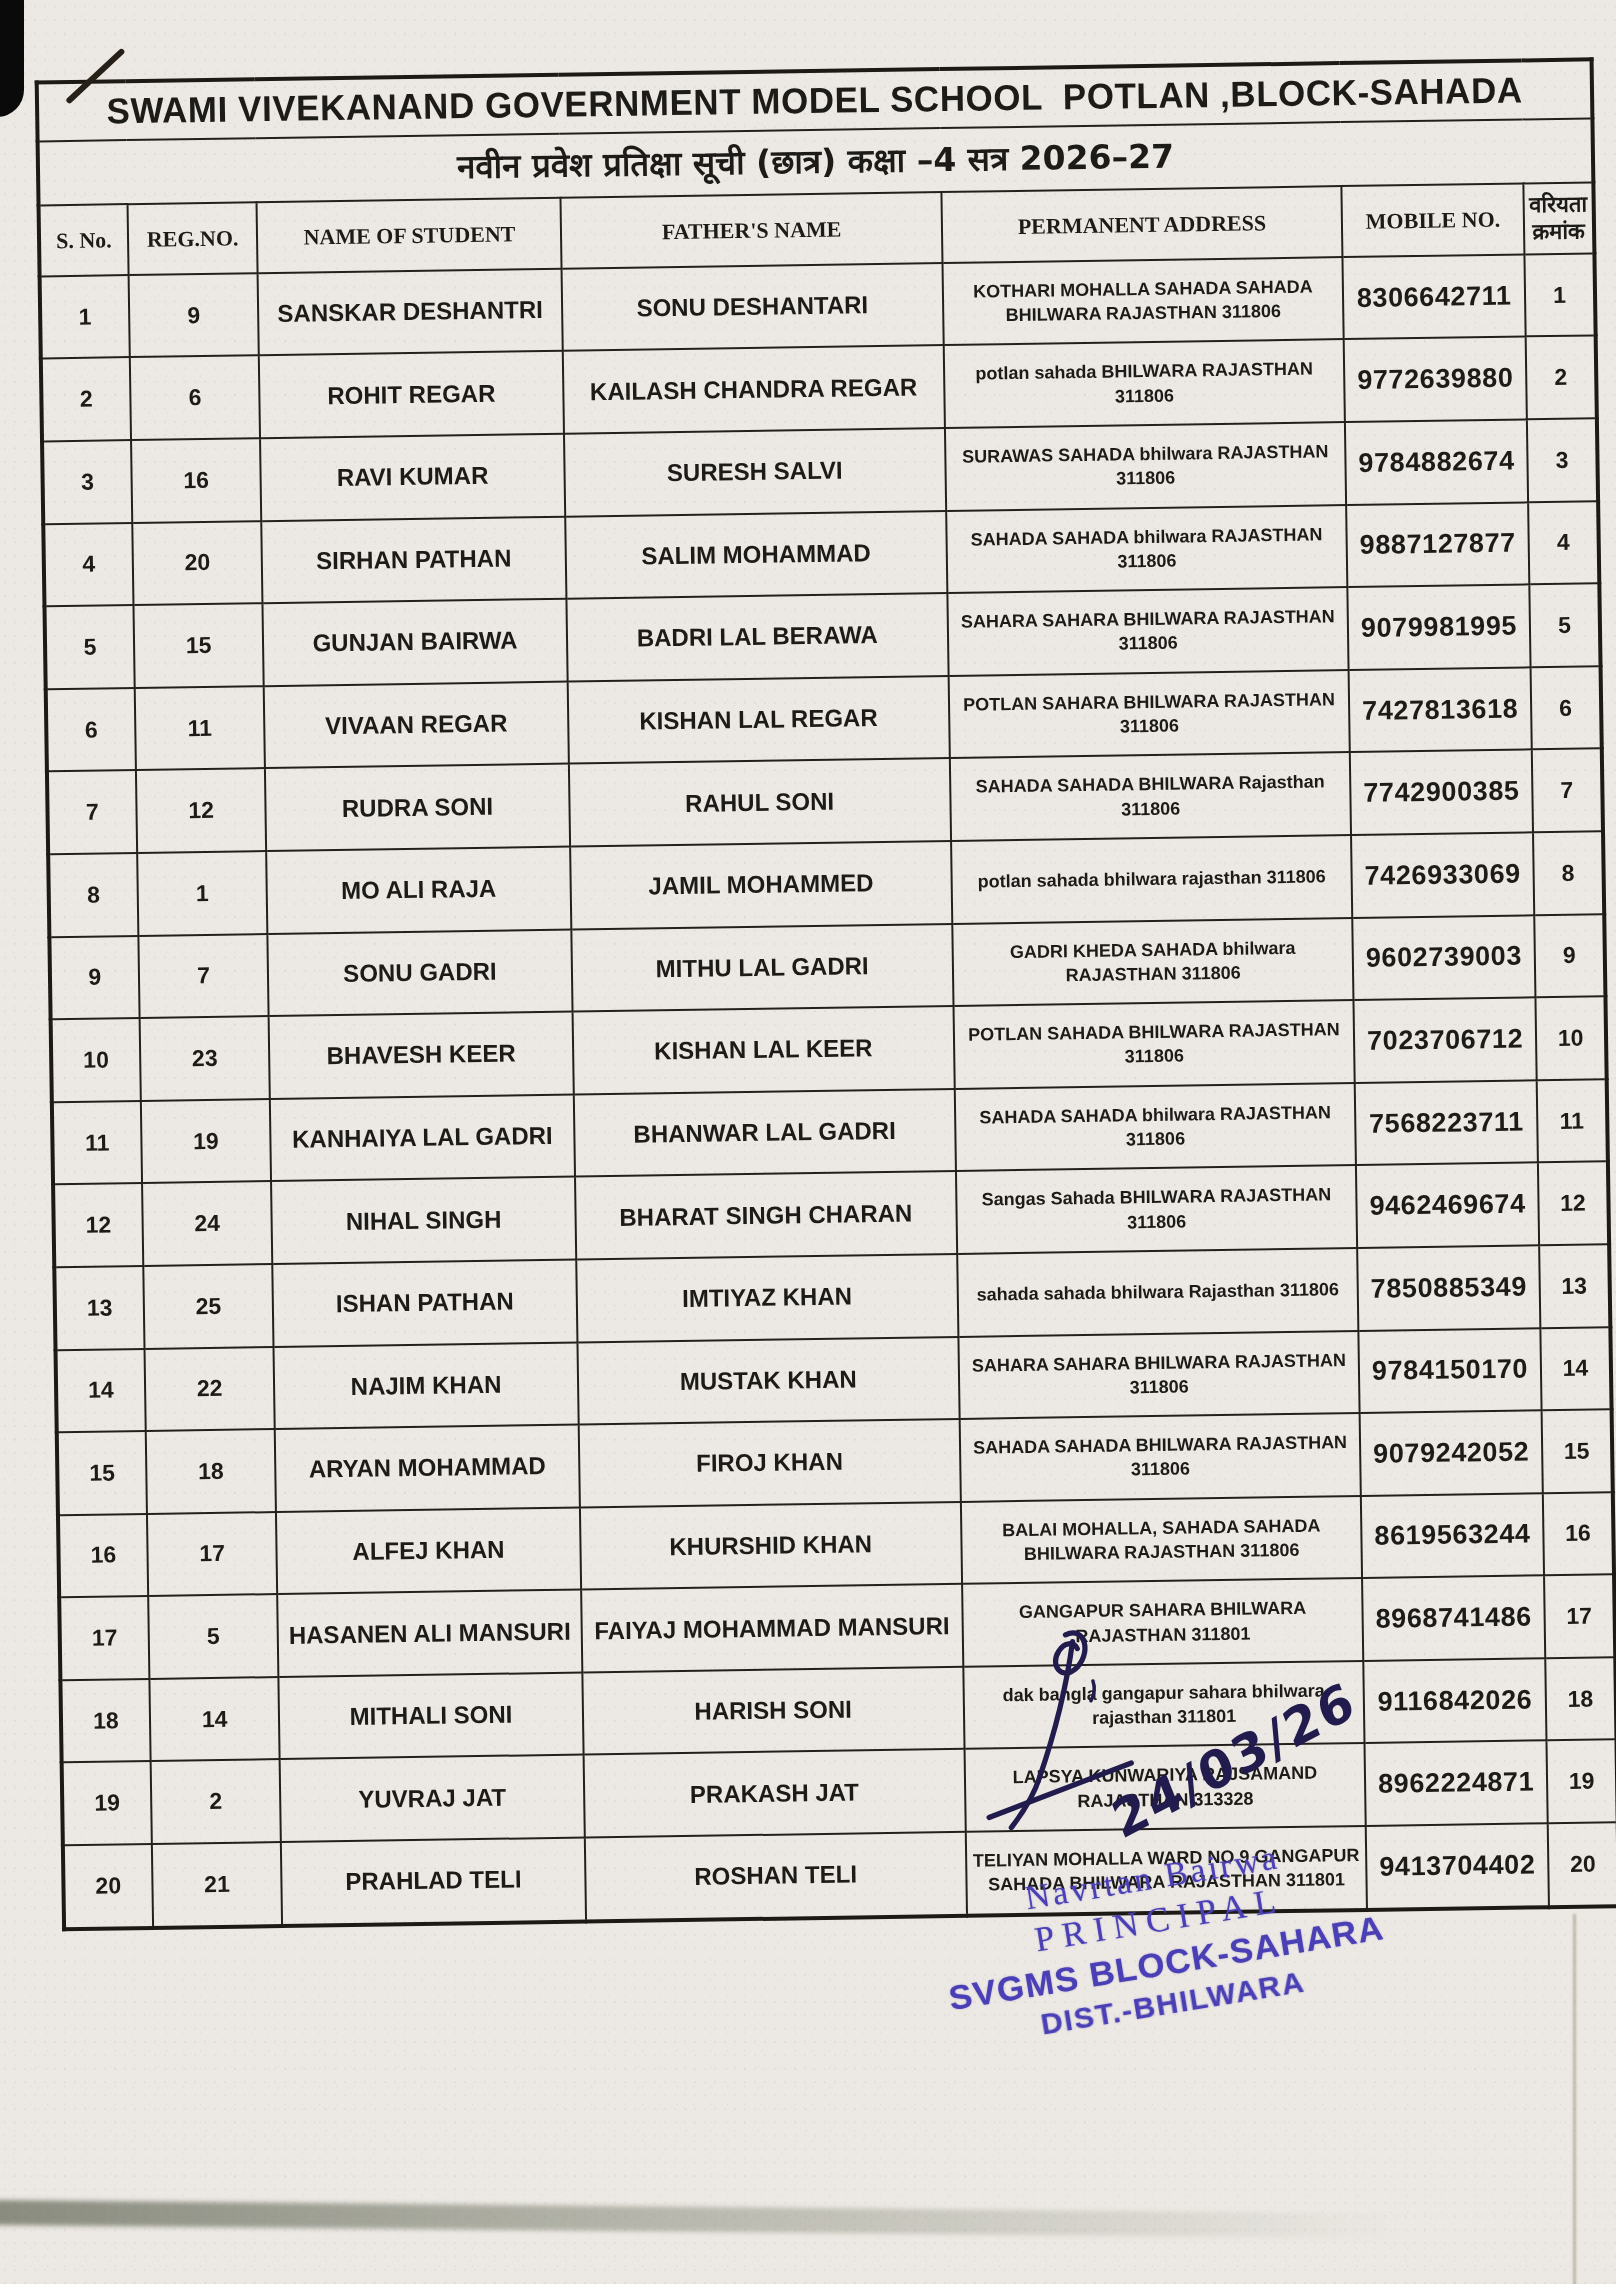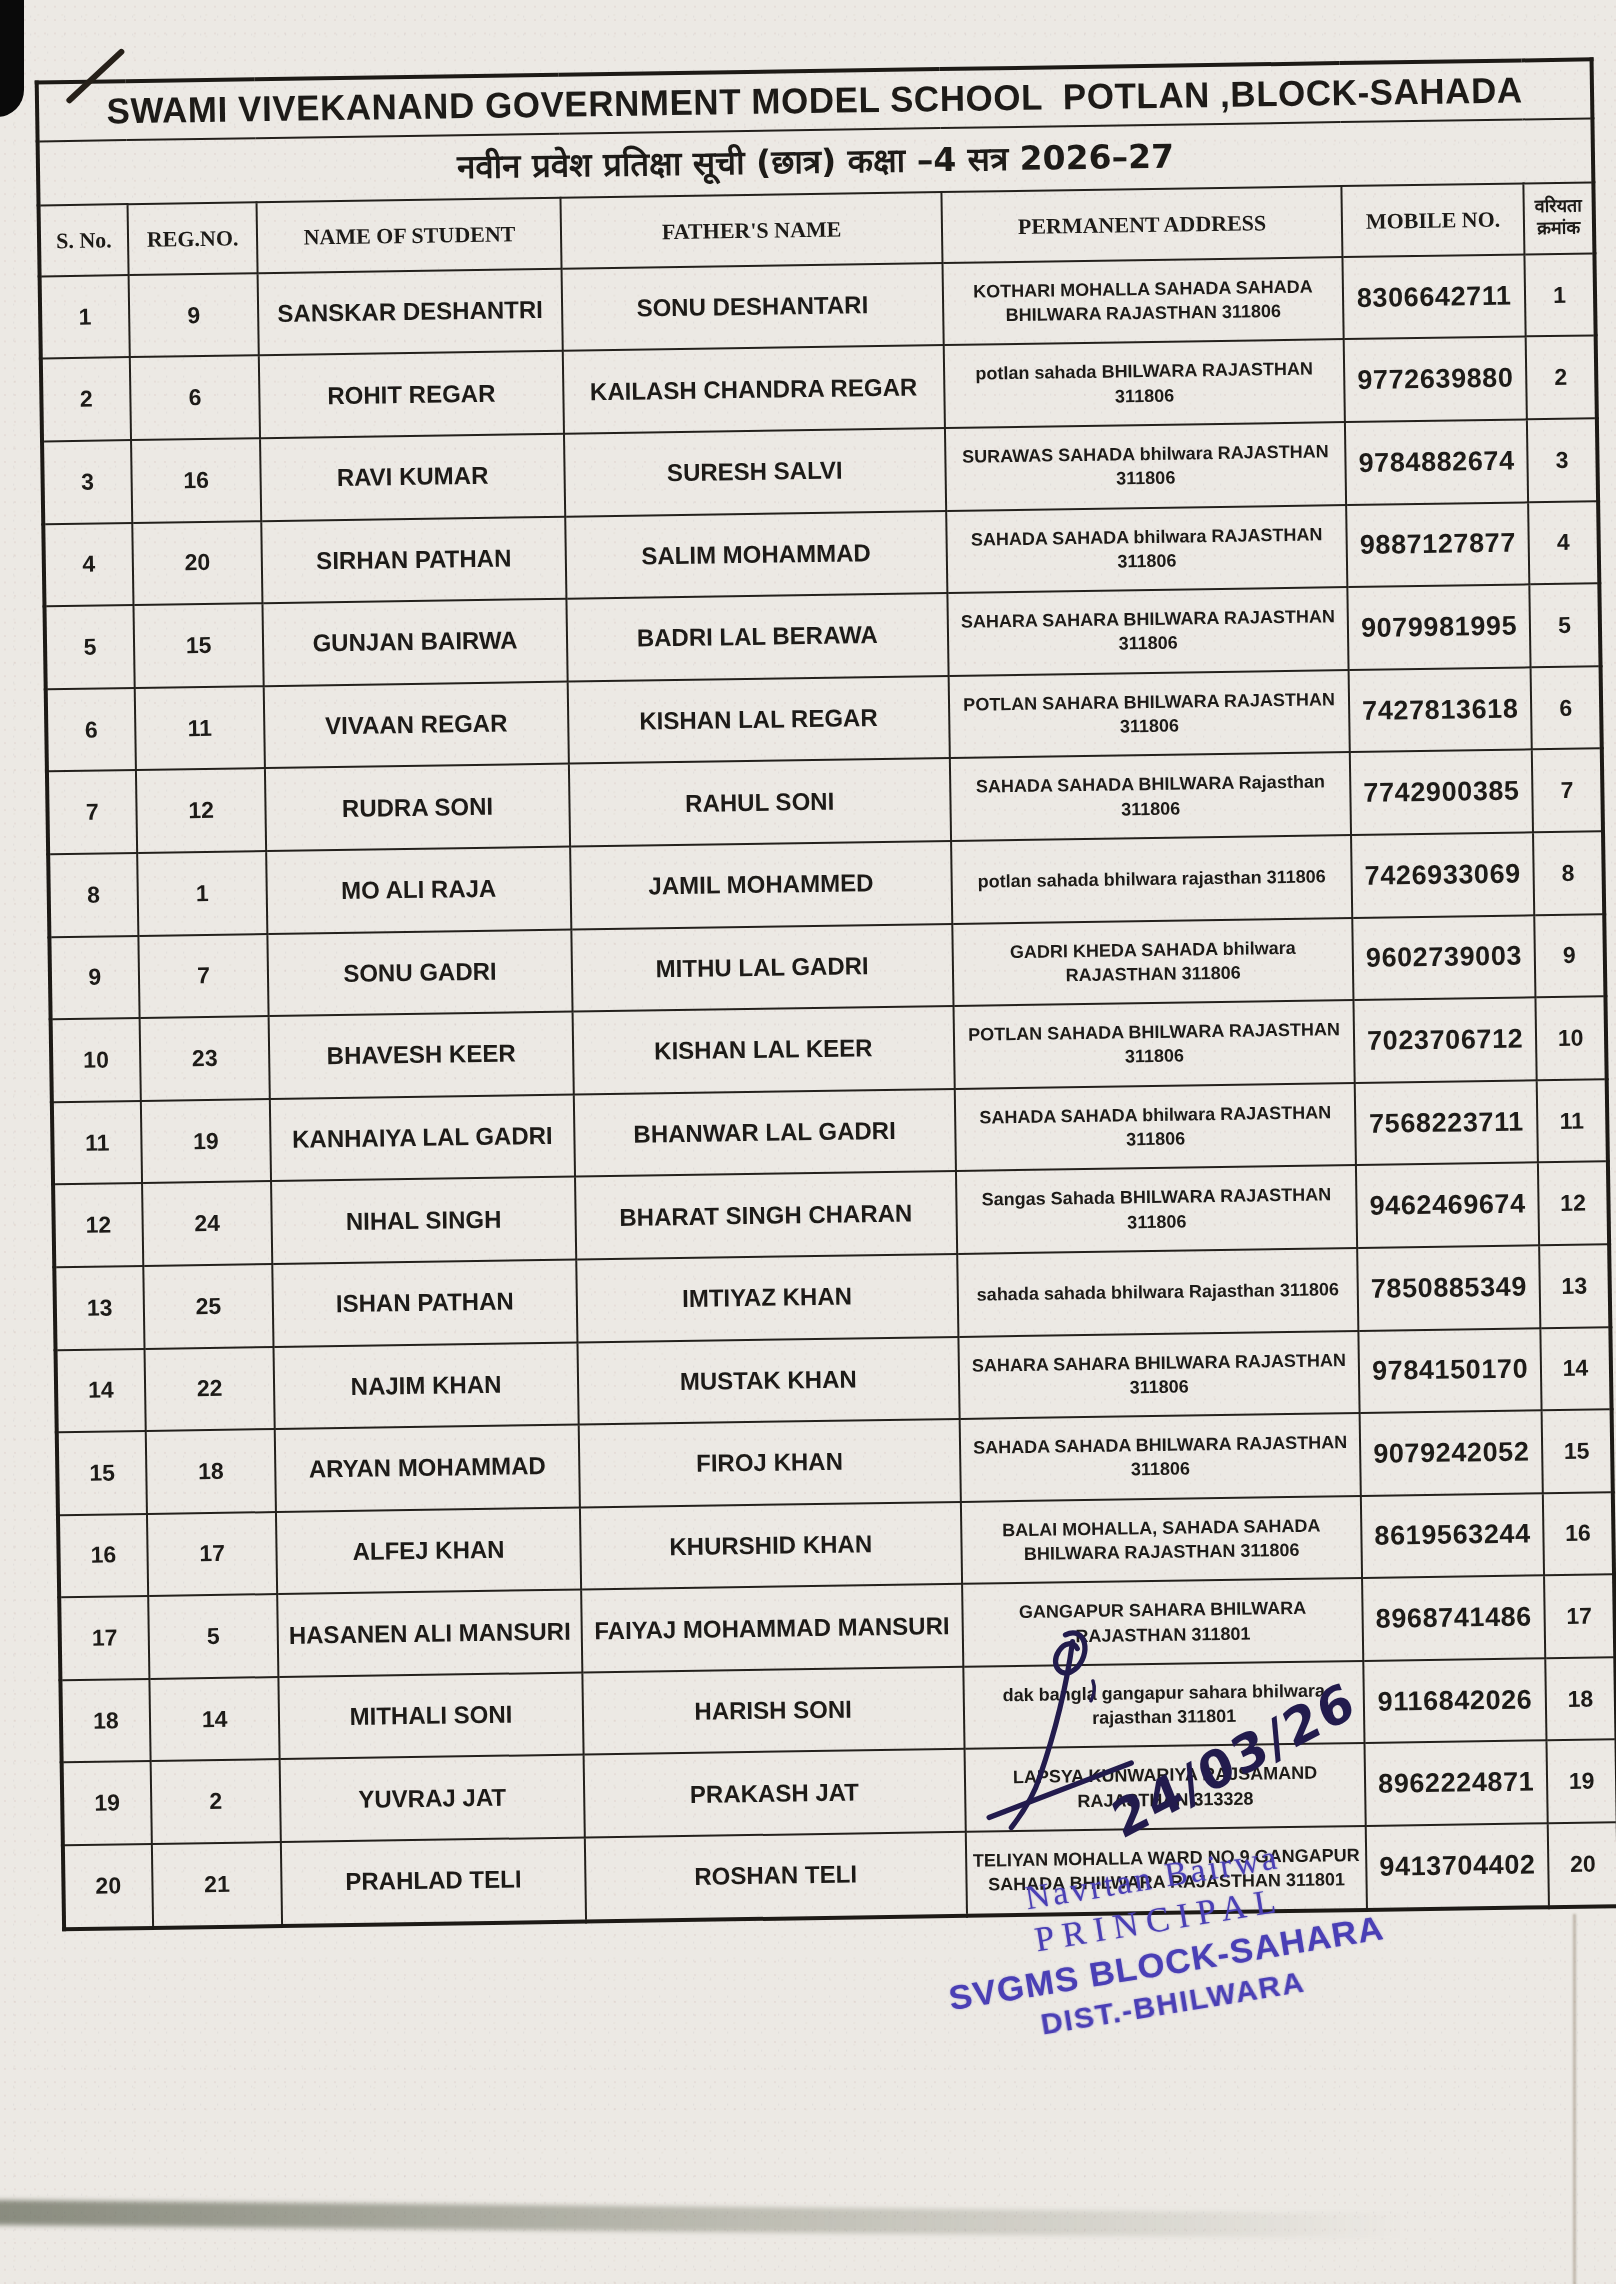--- a/index.html
+++ b/index.html
@@ -67,22 +67,22 @@
   .row-subtitle td{
     height:58px;font-weight:bold;font-size:33px;line-height:1;
     font-family:"DejaVu Sans","Liberation Sans",sans-serif;
   }
   .row-headers th{
     height:64px;
     font-family:"Liberation Serif", serif;
     font-weight:bold;font-size:22px;line-height:1.15;
   }
   .row-headers th.h-priority{
-    font-family:Liberation Mono, monospace;
-    font-size:18px;font-weight:bold;line-height:1.25;padding:0 1.2px;
+    font-family:Liberation Sans, sans-serif;
+    font-size:22px;font-weight:bold;line-height:1.25;padding:0 1.2px;
   }
   td.c-sno, td.c-reg{font-size:23px;font-weight:bold;height:76px;}
   td.c-name, td.c-father{font-size:24.5px;font-weight:bold;transform:scaleX(0.98);}
   td.c-addr{
     font-size:18px;font-weight:bold;line-height:1.35;
     vertical-align:bottom;padding-bottom:8.2px;padding-left:2.3px;padding-right:2.3px;
   }
   td.c-mob{font-size:27px;font-weight:bold;letter-spacing:0.6px;}
   td.c-pri{font-size:23px;font-weight:bold;}
 

